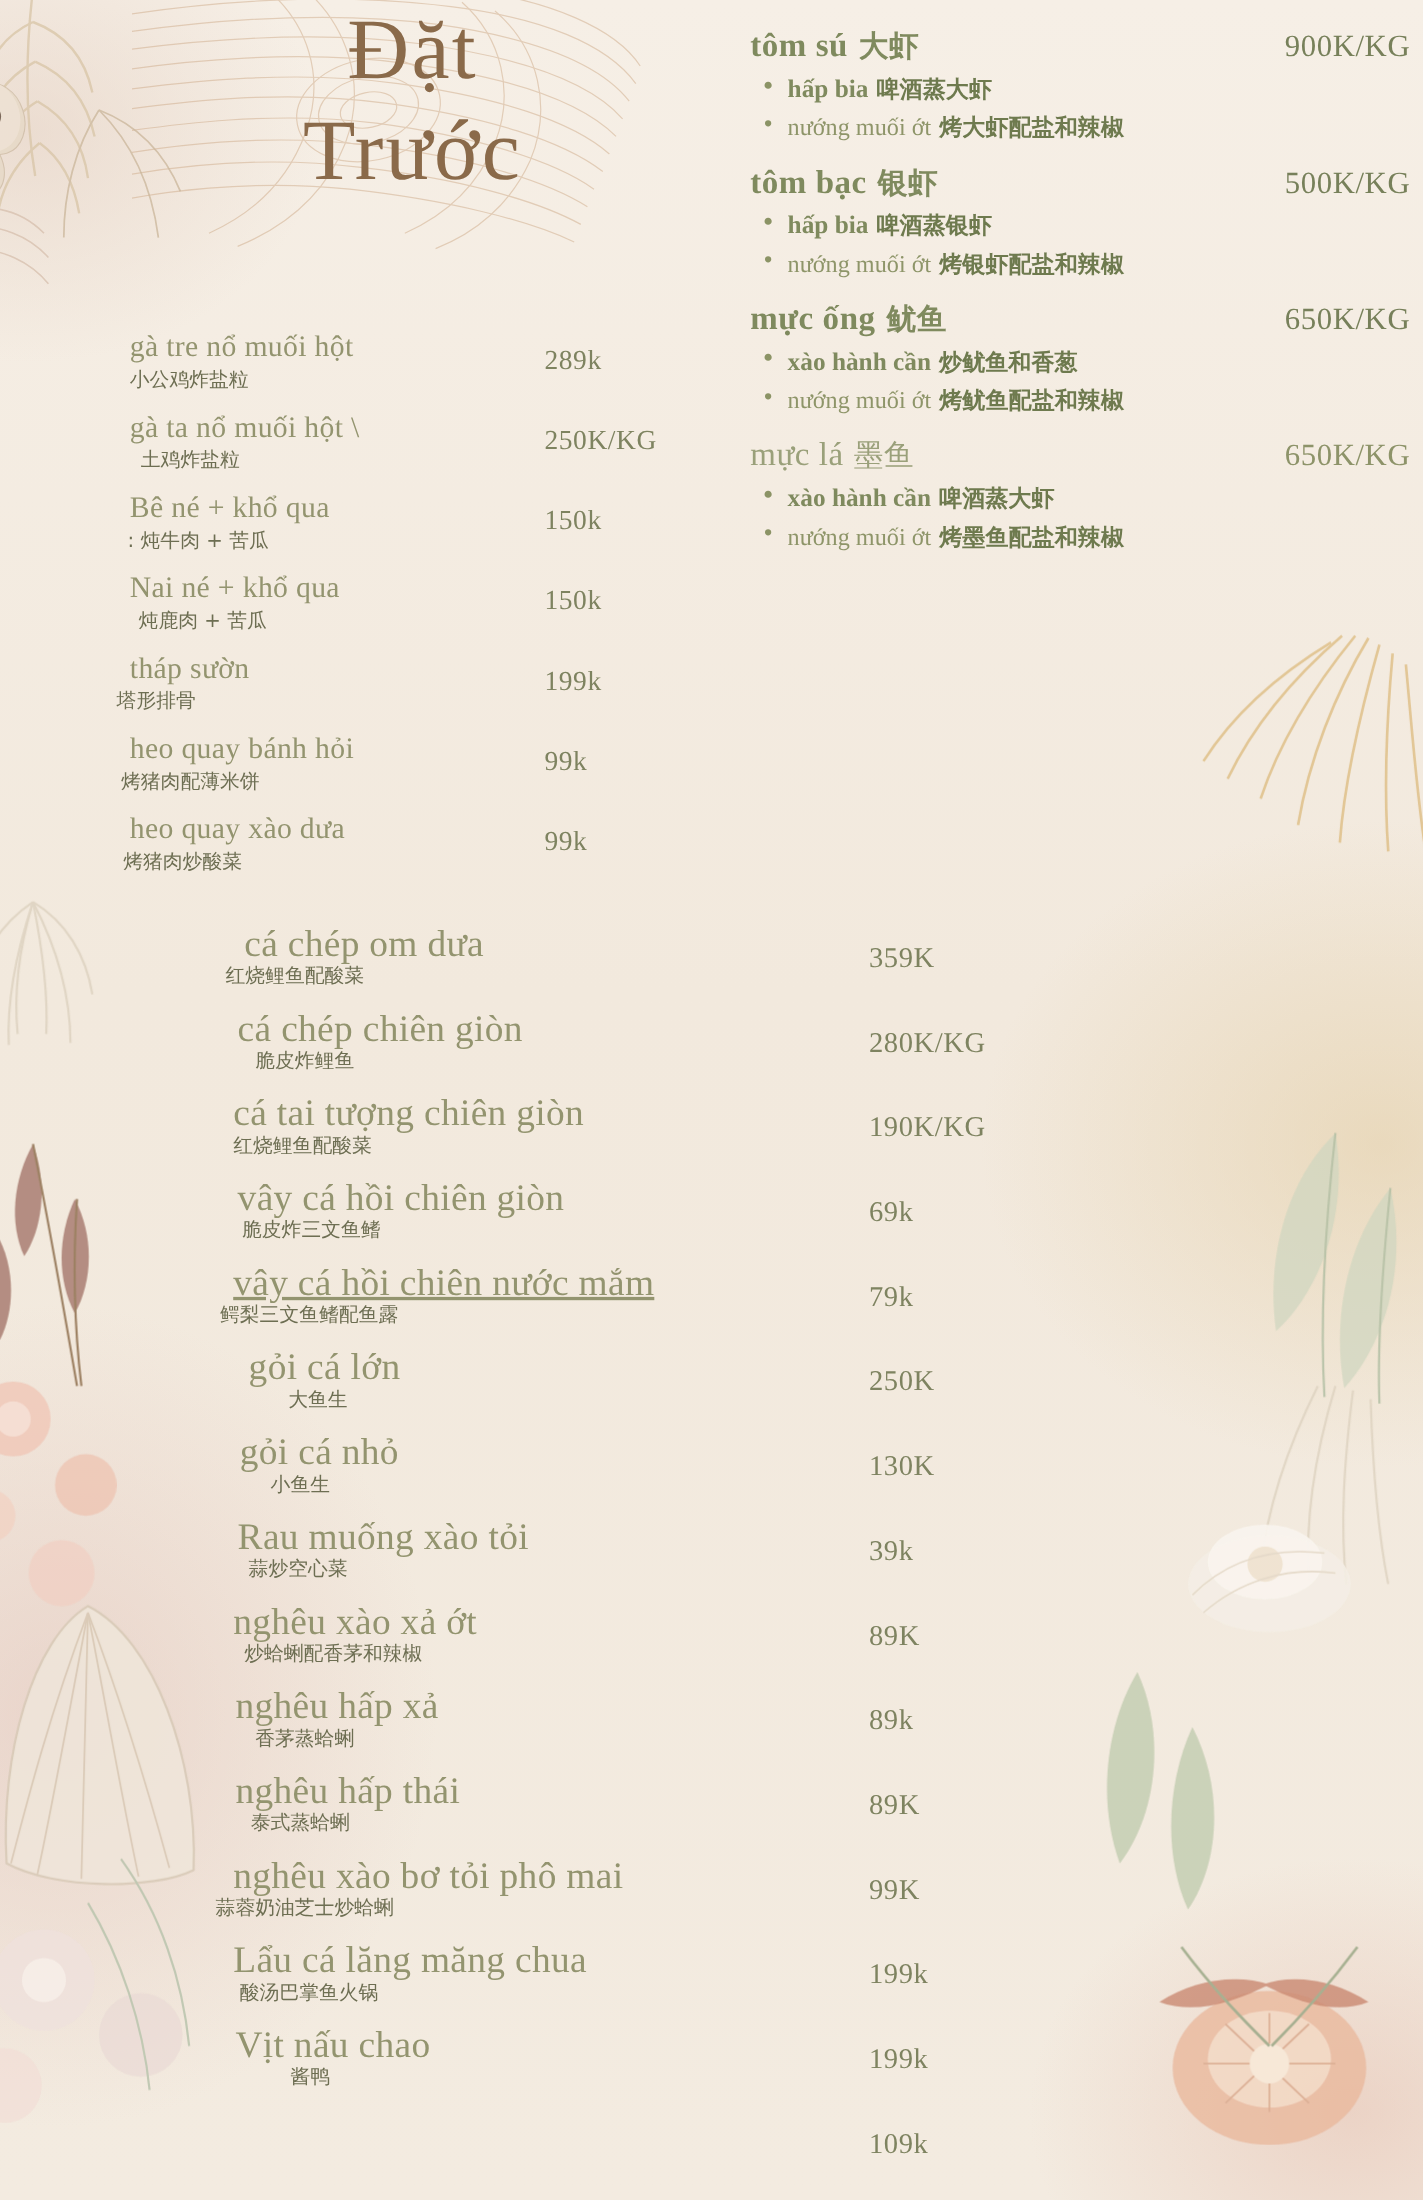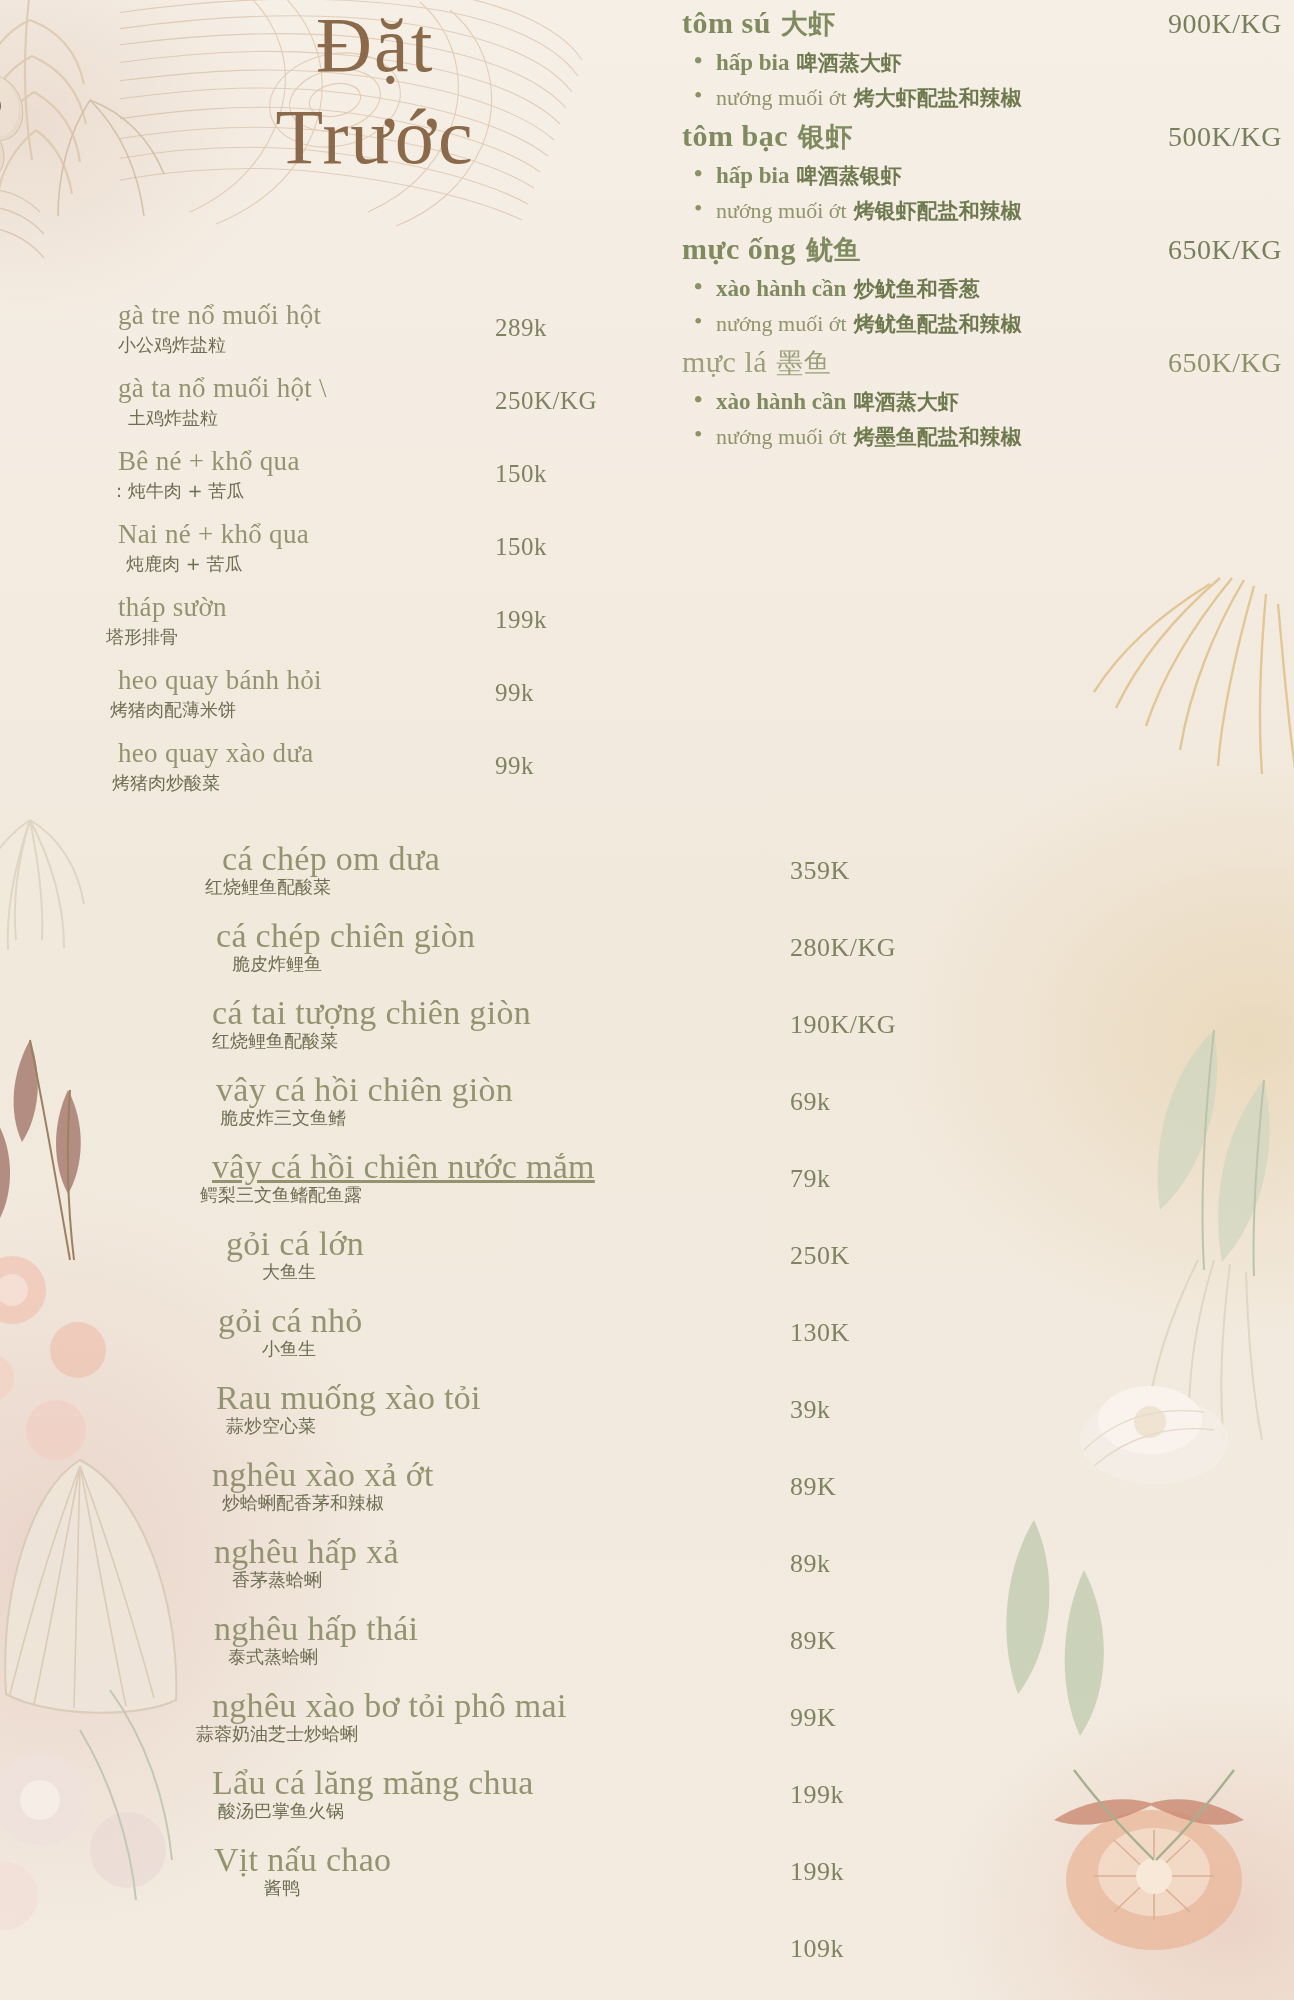--- a/index.html
+++ b/index.html
@@ -84,21 +84,21 @@
     color: #7e8360;
     white-space: nowrap;
   }
 
   
   #seafood { left: 682px; top: 6px; width: 600px; }
   #seafood .hdr {
     display: flex;
     align-items: baseline;
     justify-content: space-between;
-    margin-top: 0;
+    margin-top: 18px;
   }
   #seafood .hdr .name {
     font-size: 30px;
     font-weight: bold;
     color: #7f8a5e;
     letter-spacing: .5px;
   }
   #seafood .hdr .name .zh {
     font-family: "DejaVu Sans", sans-serif;
     font-size: 27px;
@@ -482,21 +482,21 @@
       <div class="cn" style="left: 10px;">鳄梨三文鱼鳍配鱼露</div>
       <div class="price">79k</div>
     </div>
     <div class="row">
       <div class="vn" style="left: 36px;">gỏi cá lớn</div>
       <div class="cn" style="left: 72px;">大鱼生</div>
       <div class="price">250K</div>
     </div>
     <div class="row">
       <div class="vn" style="left: 28px;">gỏi cá nhỏ</div>
-      <div class="cn" style="left: 72px;">小鱼生</div>
+      <div class="cn" style="left: 56px;">小鱼生</div>
       <div class="price">130K</div>
     </div>
     <div class="row">
       <div class="vn" style="left: 26px;">Rau muống xào tỏi</div>
       <div class="cn" style="left: 36px;">蒜炒空心菜</div>
       <div class="price">39k</div>
     </div>
     <div class="row">
       <div class="vn" style="left: 22px;">nghêu xào xả ớt</div>
       <div class="cn" style="left: 32px;">炒蛤蜊配香茅和辣椒</div>

